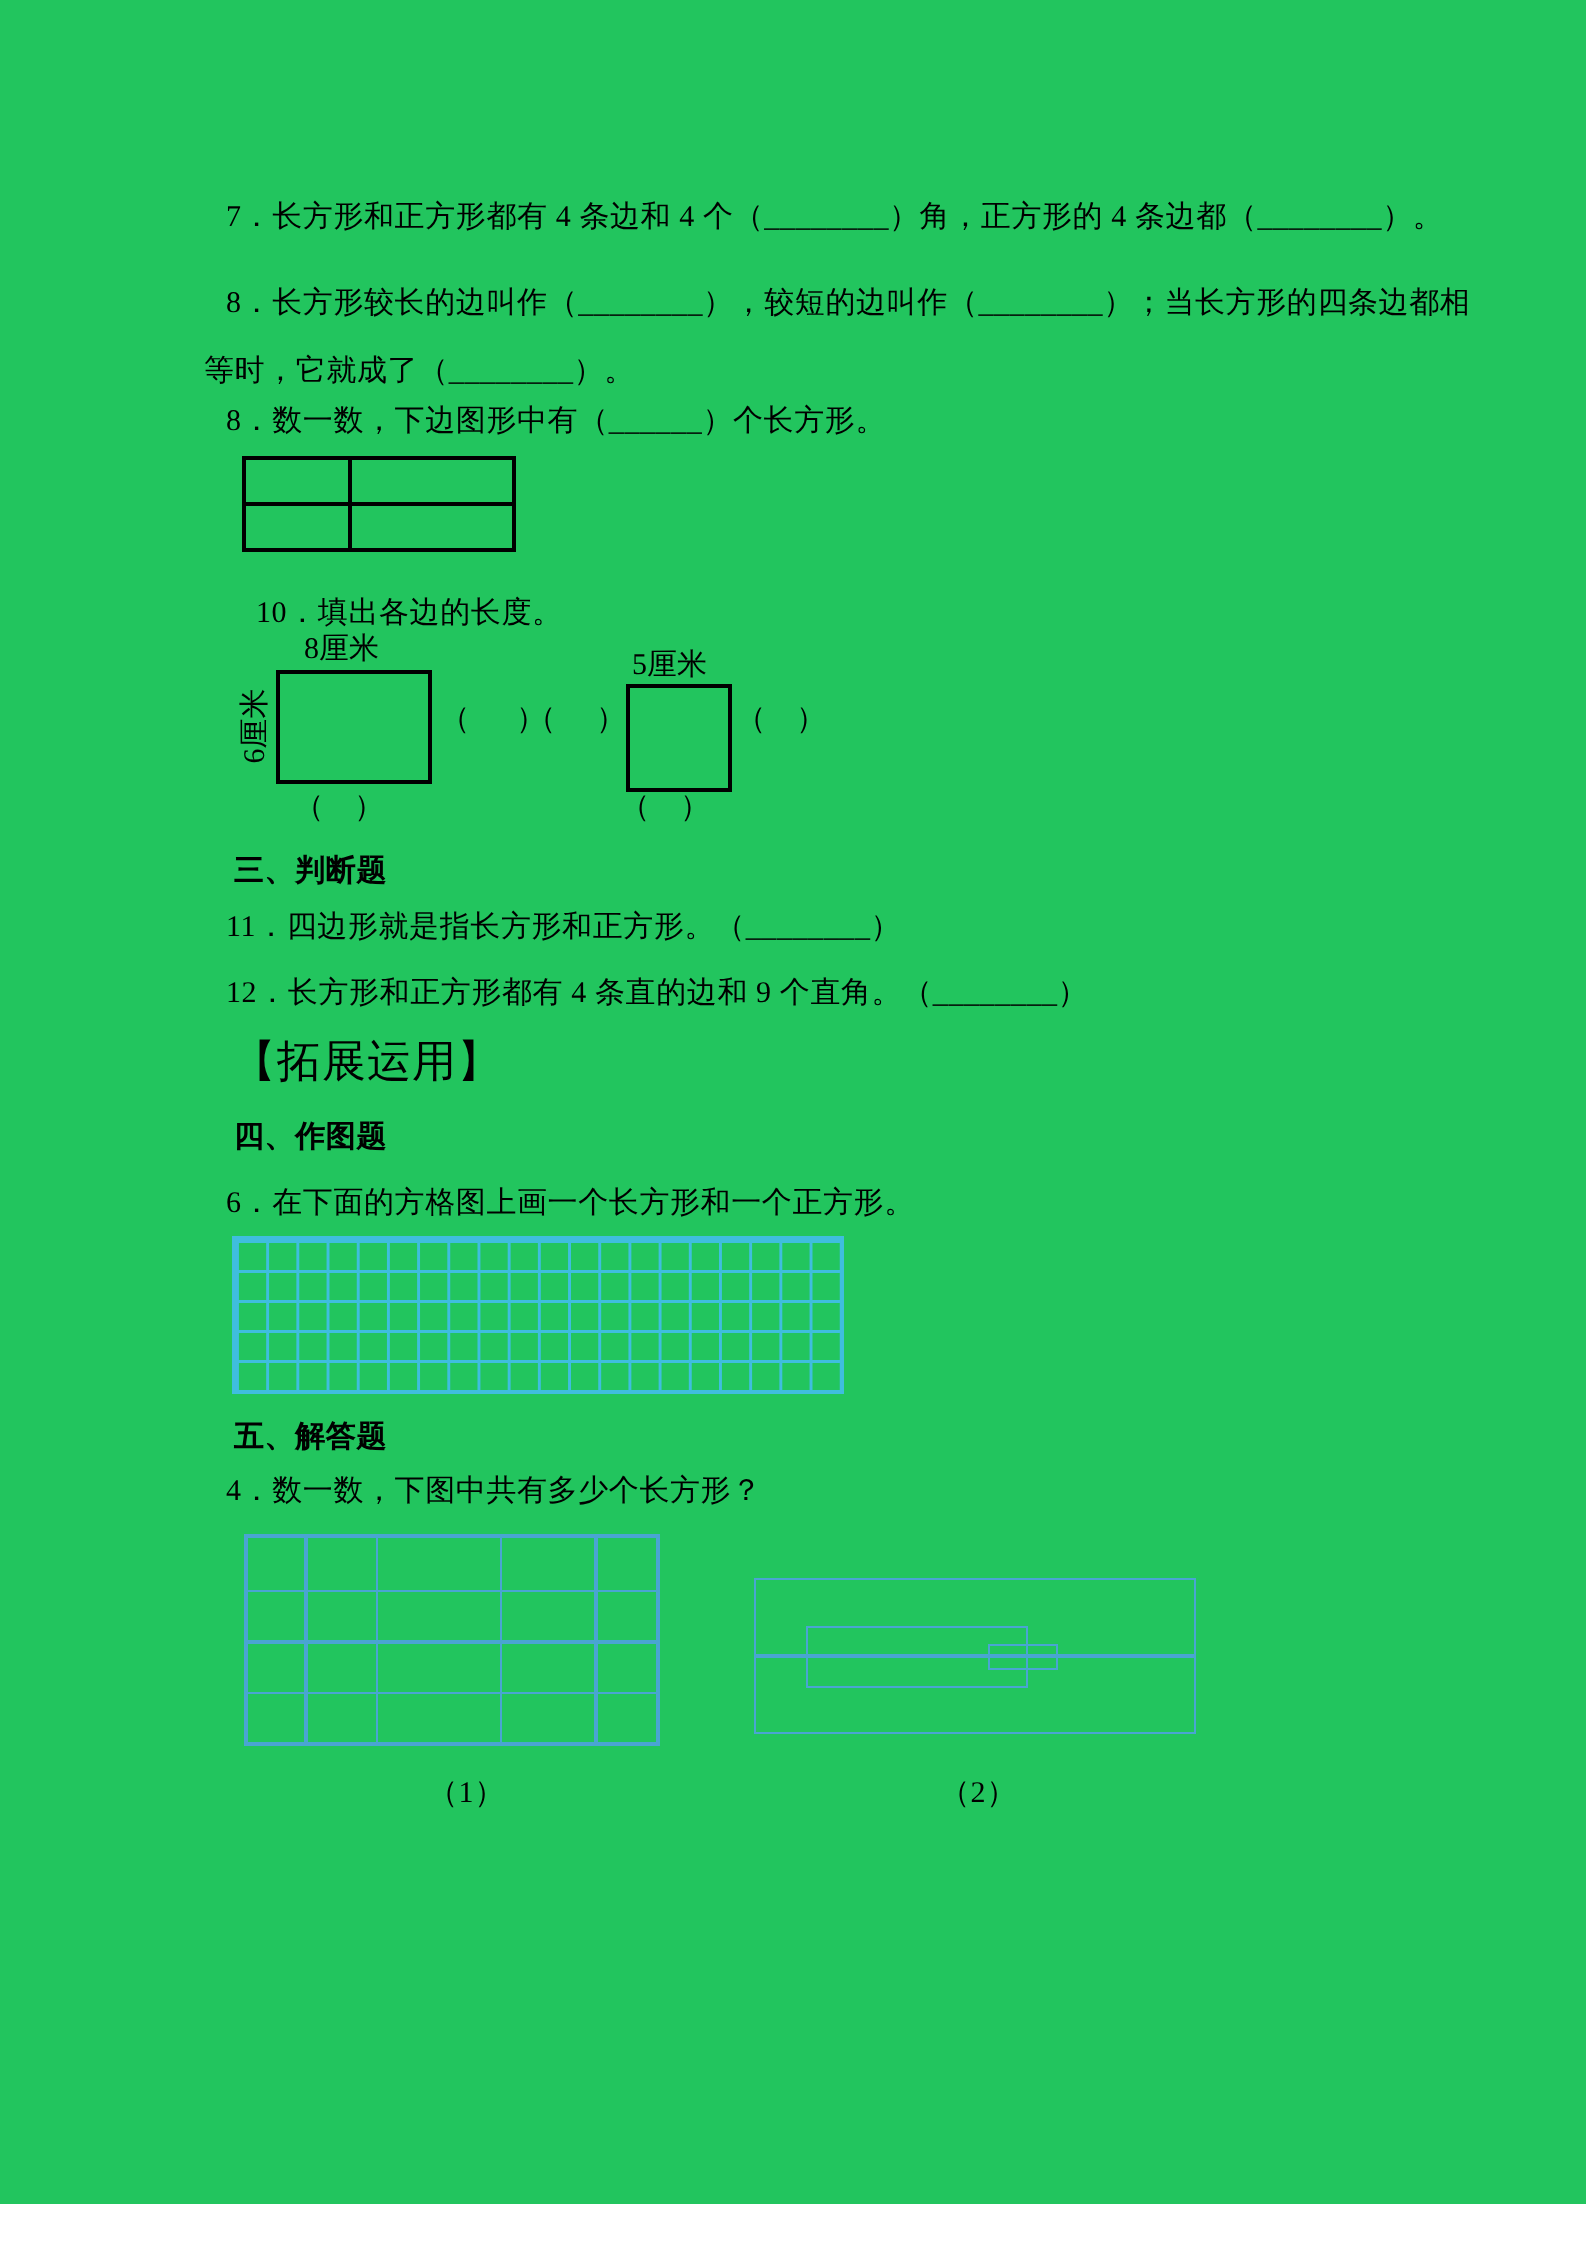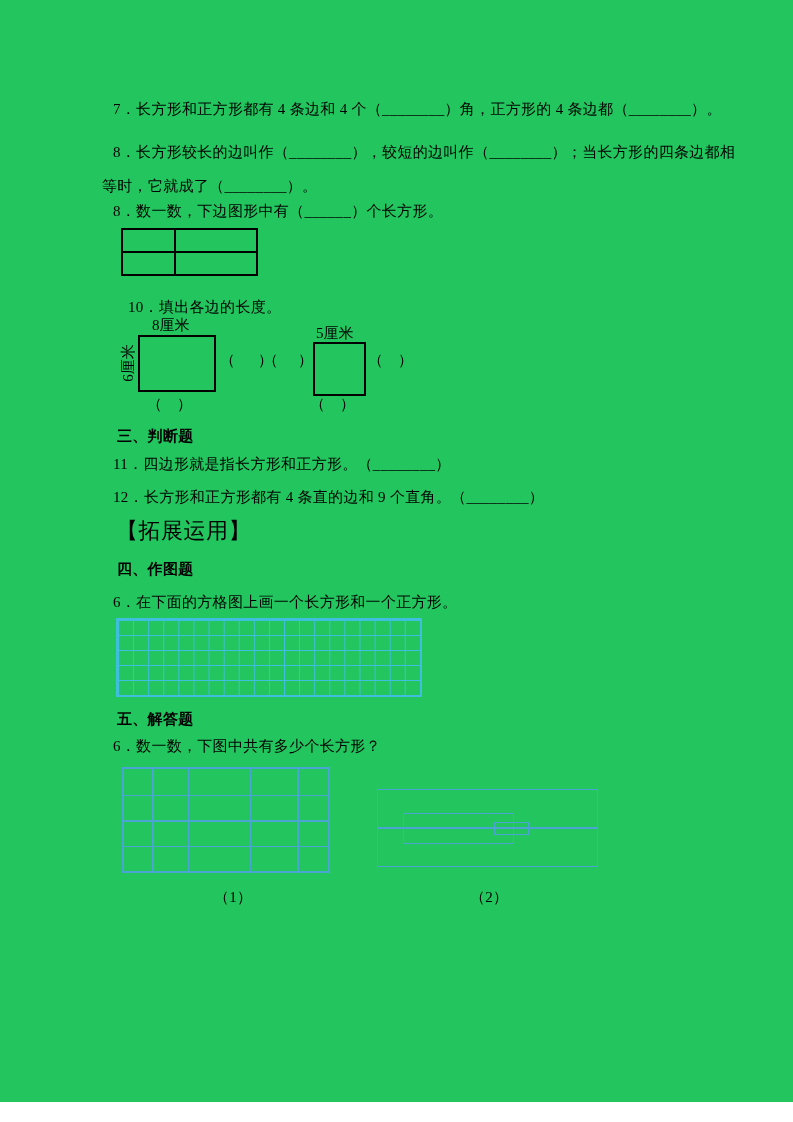--- a/index.html
+++ b/index.html
@@ -121,21 +121,21 @@
   <div class="tline" style="left:113px;top:489px;">12．长方形和正方形都有 4 条直的边和 9 个直角。（________）</div>
 
   <div class="big-head" style="left:116px;top:516px;">【拓展运用】</div>
 
   <div class="tline bold" style="left:117px;top:560px;">四、作图题</div>
   <div class="tline" style="left:113px;top:594px;">6．在下面的方格图上画一个长方形和一个正方形。</div>
 
   <div class="grid13"></div>
 
   <div class="tline bold" style="left:117px;top:710px;">五、解答题</div>
-  <div class="tline" style="left:113px;top:738px;">6．数一数，下图中共有多少个长方形？</div>
+  <div class="tline" style="left:113px;top:738px;">4．数一数，下图中共有多少个长方形？</div>
 
   <div class="fig14a">
     <div class="v" style="left:13.9%;"></div>
     <div class="v" style="left:31.2%;"></div>
     <div class="v" style="left:61.6%;"></div>
     <div class="v" style="left:84.8%;"></div>
     <div class="h" style="top:25%;"></div>
     <div class="h" style="top:50%;"></div>
     <div class="h" style="top:75%;"></div>
   </div>

